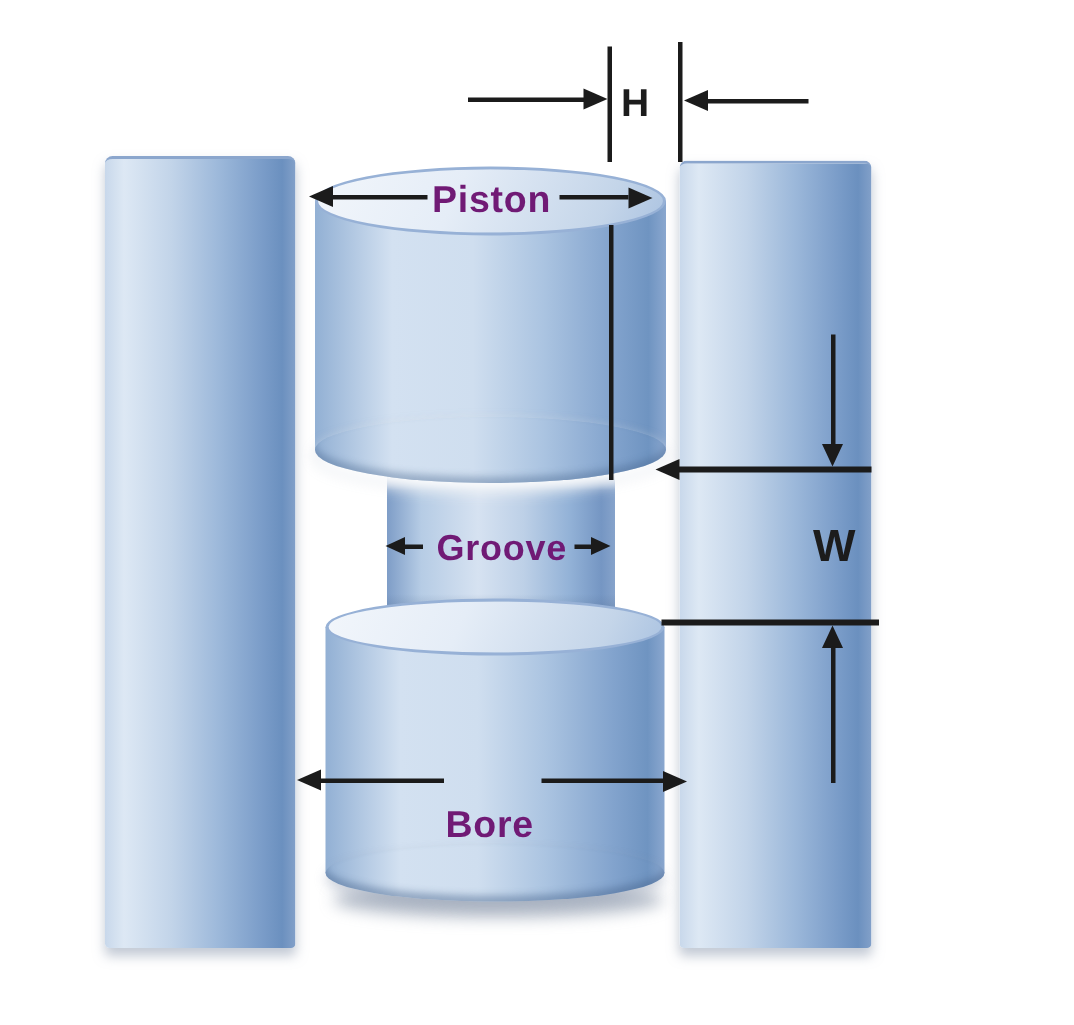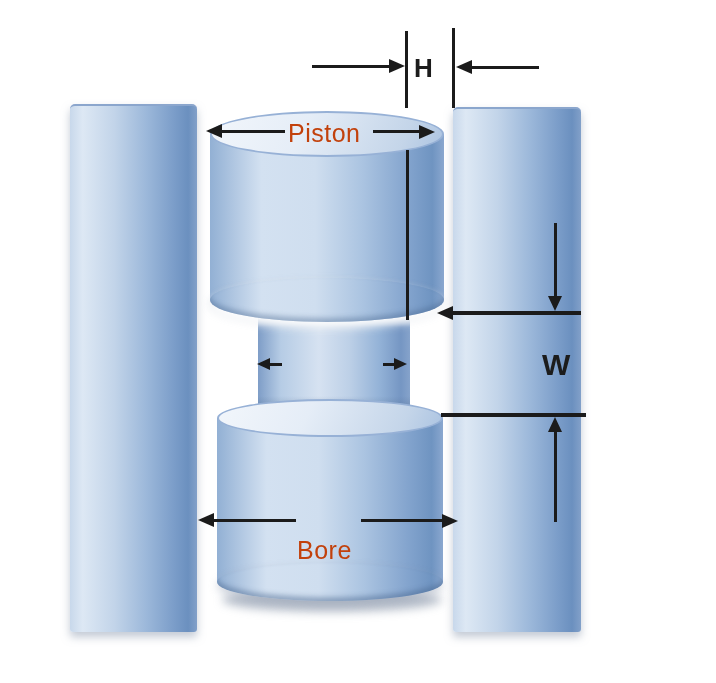--- a/index.html
+++ b/index.html
@@ -50,22 +50,22 @@
   .line.v { width:3px; }
   .line.thick { height:4px; }
   .tri { position:absolute; width:0; height:0; z-index:10; }
   .tri-right { border-top:7px solid transparent; border-bottom:7px solid transparent; border-left:16px solid #1b1b1b; }
   .tri-left  { border-top:7px solid transparent; border-bottom:7px solid transparent; border-right:16px solid #1b1b1b; }
   .tri-down  { border-left:7px solid transparent; border-right:7px solid transparent; border-top:15px solid #1b1b1b; }
   .tri-up    { border-left:7px solid transparent; border-right:7px solid transparent; border-bottom:15px solid #1b1b1b; }
   .tri-left.sm  { border-top-width:6px; border-bottom-width:6px; border-right-width:13px; }
   .tri-right.sm { border-top-width:6px; border-bottom-width:6px; border-left-width:13px; }
   .part-label {
-    position:absolute; z-index:11; color:#c2410c;
-    font-weight:normal; font-size:25px; letter-spacing:.5px; white-space:nowrap;
+    position:absolute; z-index:11; color:#701a75;
+    font-weight:bold; font-size:25px; letter-spacing:.5px; white-space:nowrap;
   }
   .dim-label {
     position:absolute; z-index:11; color:#1c1c1c;
     font-weight:bold; font-size:26px; white-space:nowrap;
   }
   .dim-label.w { font-size:30px; }
 </style>
 </head>
 <body>
 
@@ -108,20 +108,21 @@
   <div class="tri tri-left" style="left:437px;top:306px"></div>
   <div class="line v" style="left:554px;top:223px;height:74px"></div>
   <div class="tri tri-down" style="left:548px;top:296px"></div>
   <div class="dim-label w" style="left:542px;top:348px">W</div>
   <div class="line h thick" style="left:441px;top:413px;width:145px"></div>
   <div class="tri tri-up" style="left:548px;top:417px"></div>
   <div class="line v" style="left:554px;top:431px;height:91px"></div>
 
   <div class="tri tri-left sm" style="left:257px;top:358px"></div>
   <div class="line h" style="left:270px;top:363px;width:12px"></div>
+  <div class="part-label" style="left:291px;top:352px;font-size:24px">Groove</div>
   <div class="line h" style="left:383px;top:363px;width:11px"></div>
   <div class="tri tri-right sm" style="left:394px;top:358px"></div>
 
   <div class="tri tri-left" style="left:198px;top:513px"></div>
   <div class="line h" style="left:213px;top:519px;width:83px"></div>
   <div class="part-label" style="left:297px;top:536px">Bore</div>
   <div class="line h" style="left:361px;top:519px;width:81px"></div>
   <div class="tri tri-right" style="left:442px;top:514px"></div>
 
 </div>

